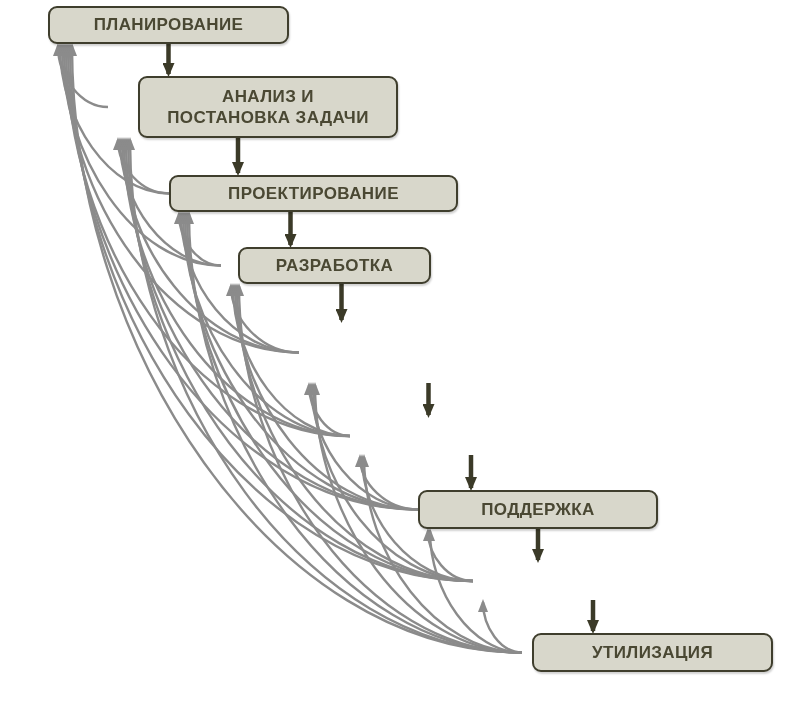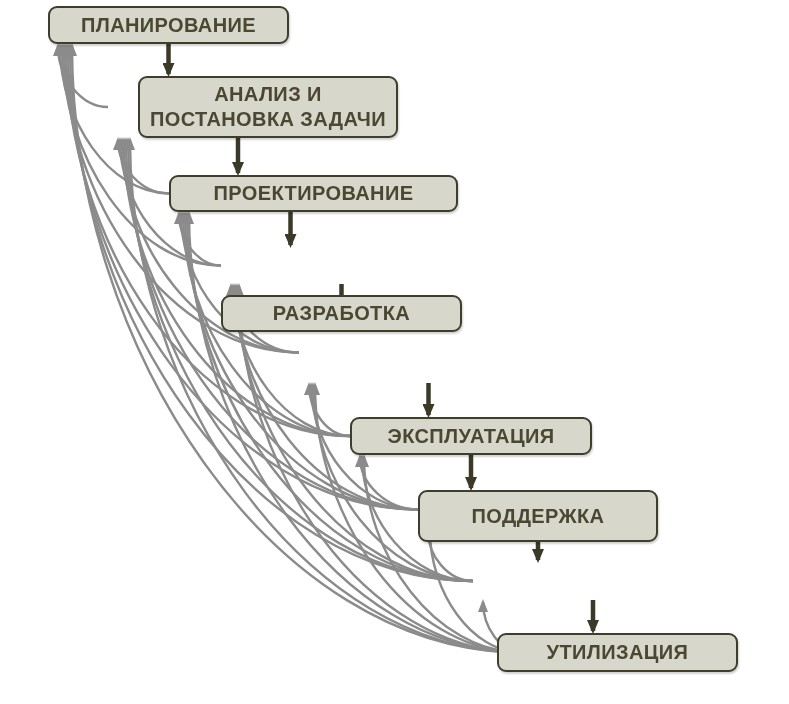--- a/index.html
+++ b/index.html
@@ -29,21 +29,21 @@
     border: 2.5px solid var(--box-border, #3f3e2d);
     border-radius: 9px;
     display: flex;
     align-items: center;
     justify-content: center;
     box-shadow: 1px 2px 2px rgba(0,0,0,0.18);
   }
   .stage-label {
     color: var(--box-text, #4a4833);
     font-weight: bold;
-    font-size: 20px;
+    font-size: 17px;
     line-height: 1.25;
     letter-spacing: 0.4px;
     text-align: center;
     white-space: pre-line;
     user-select: none;
   }
 </style>
 </head>
 <body>
 
@@ -111,26 +111,23 @@
   <div class="stage" style="left: 48px; top: 6px; width: 241px; height: 38px;">
     <span class="stage-label">ПЛАНИРОВАНИЕ</span>
   </div>
   <div class="stage" style="left: 108px; top: 76px; width: 260px; height: 62px; margin-left: 30px;">
     <span class="stage-label">АНАЛИЗ И
 ПОСТАНОВКА ЗАДАЧИ</span>
   </div>
   <div class="stage" style="left: 169px; top: 175px; width: 289px; height: 37px;">
     <span class="stage-label">ПРОЕКТИРОВАНИЕ</span>
   </div>
-  <div class="stage" style="left: 221px; top: 247px; width: 241px; height: 37px; margin-top: 48px;">
+  <div class="stage" style="left: 238px; top: 247px; width: 193px; height: 37px;">
     <span class="stage-label">РАЗРАБОТКА</span>
   </div>
-  <div class="stage" style="left: 350px; top: 417px; width: 242px; height: 38px;">
-    <span class="stage-label">ЭКСПЛУАТАЦИЯ</span>
-  </div>
-  <div class="stage" style="left: 418px; top: 490px; width: 240px; height: 52px; border-radius: 9px;">
+  <div class="stage" style="left: 418px; top: 490px; width: 240px; height: 39px; border-radius: 9px;">
     <span class="stage-label">ПОДДЕРЖКА</span>
   </div>
-  <div class="stage" style="left: 497px; top: 633px; width: 241px; height: 39px;">
+  <div class="stage" style="left: 532px; top: 633px; width: 241px; height: 39px;">
     <span class="stage-label">УТИЛИЗАЦИЯ</span>
   </div>
 
 </div>
 
 </body></html>

